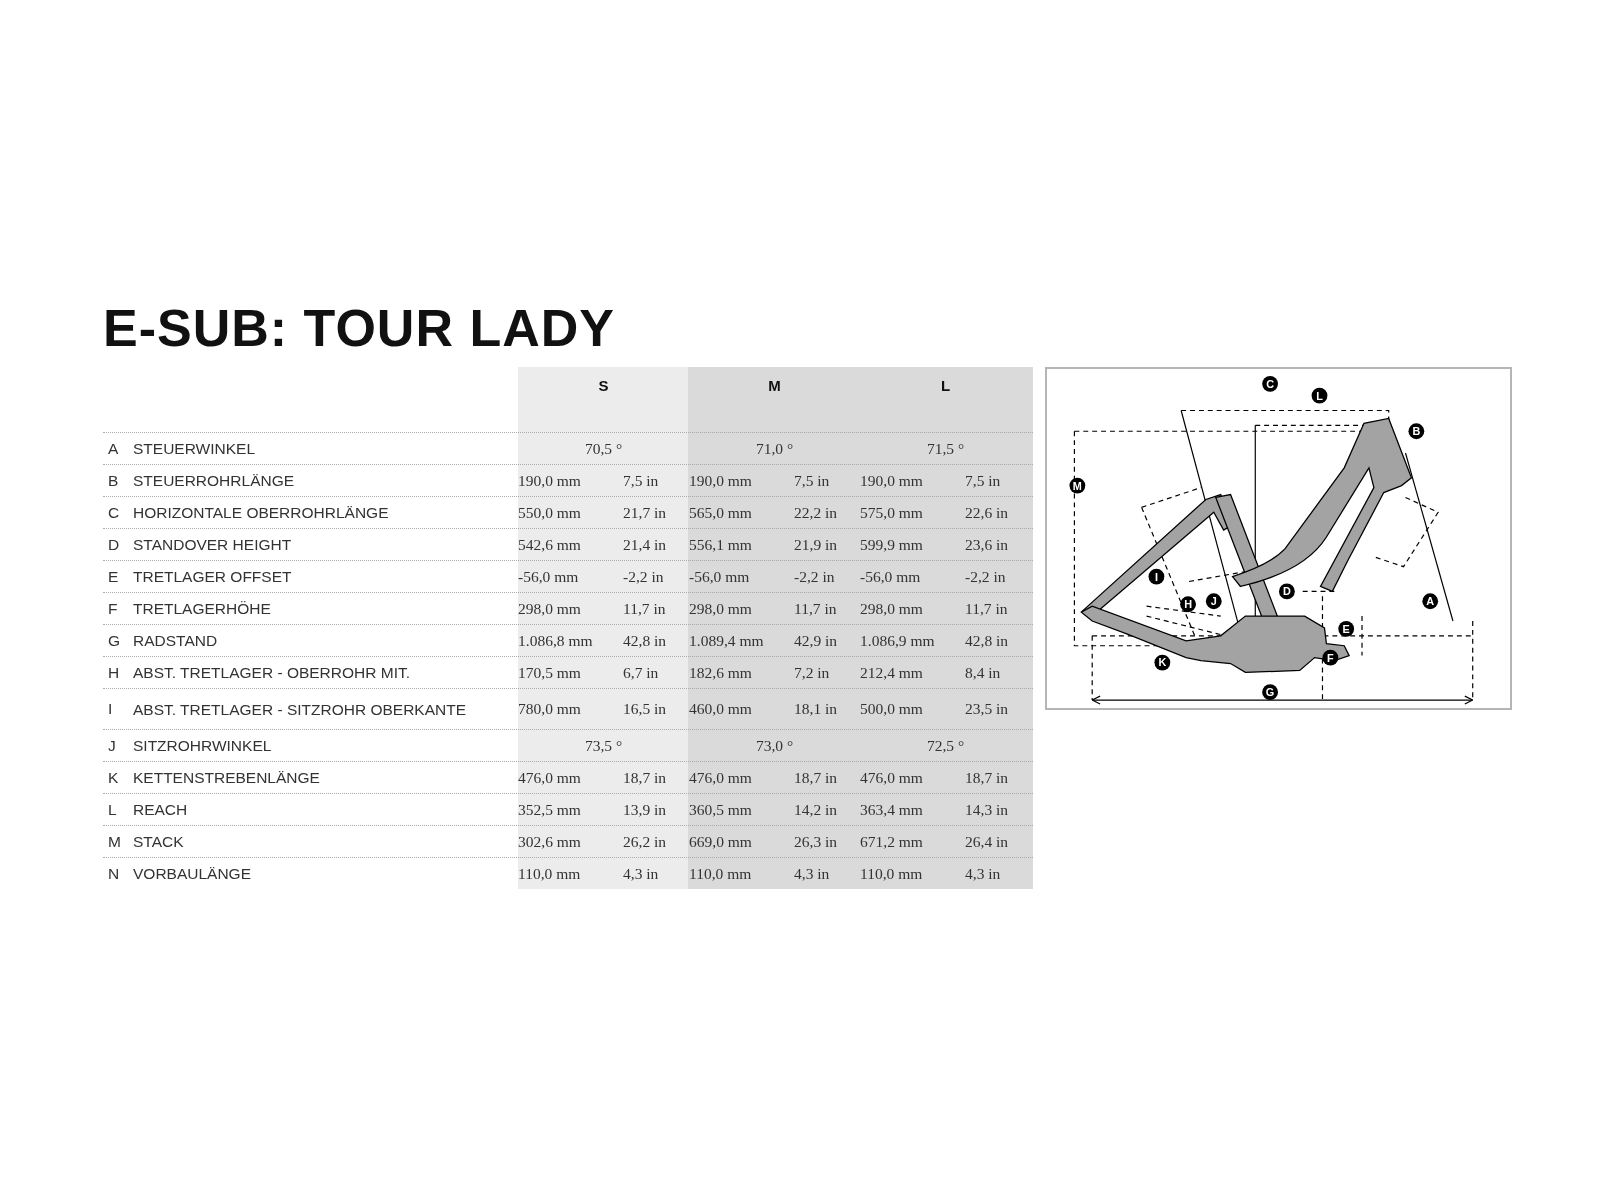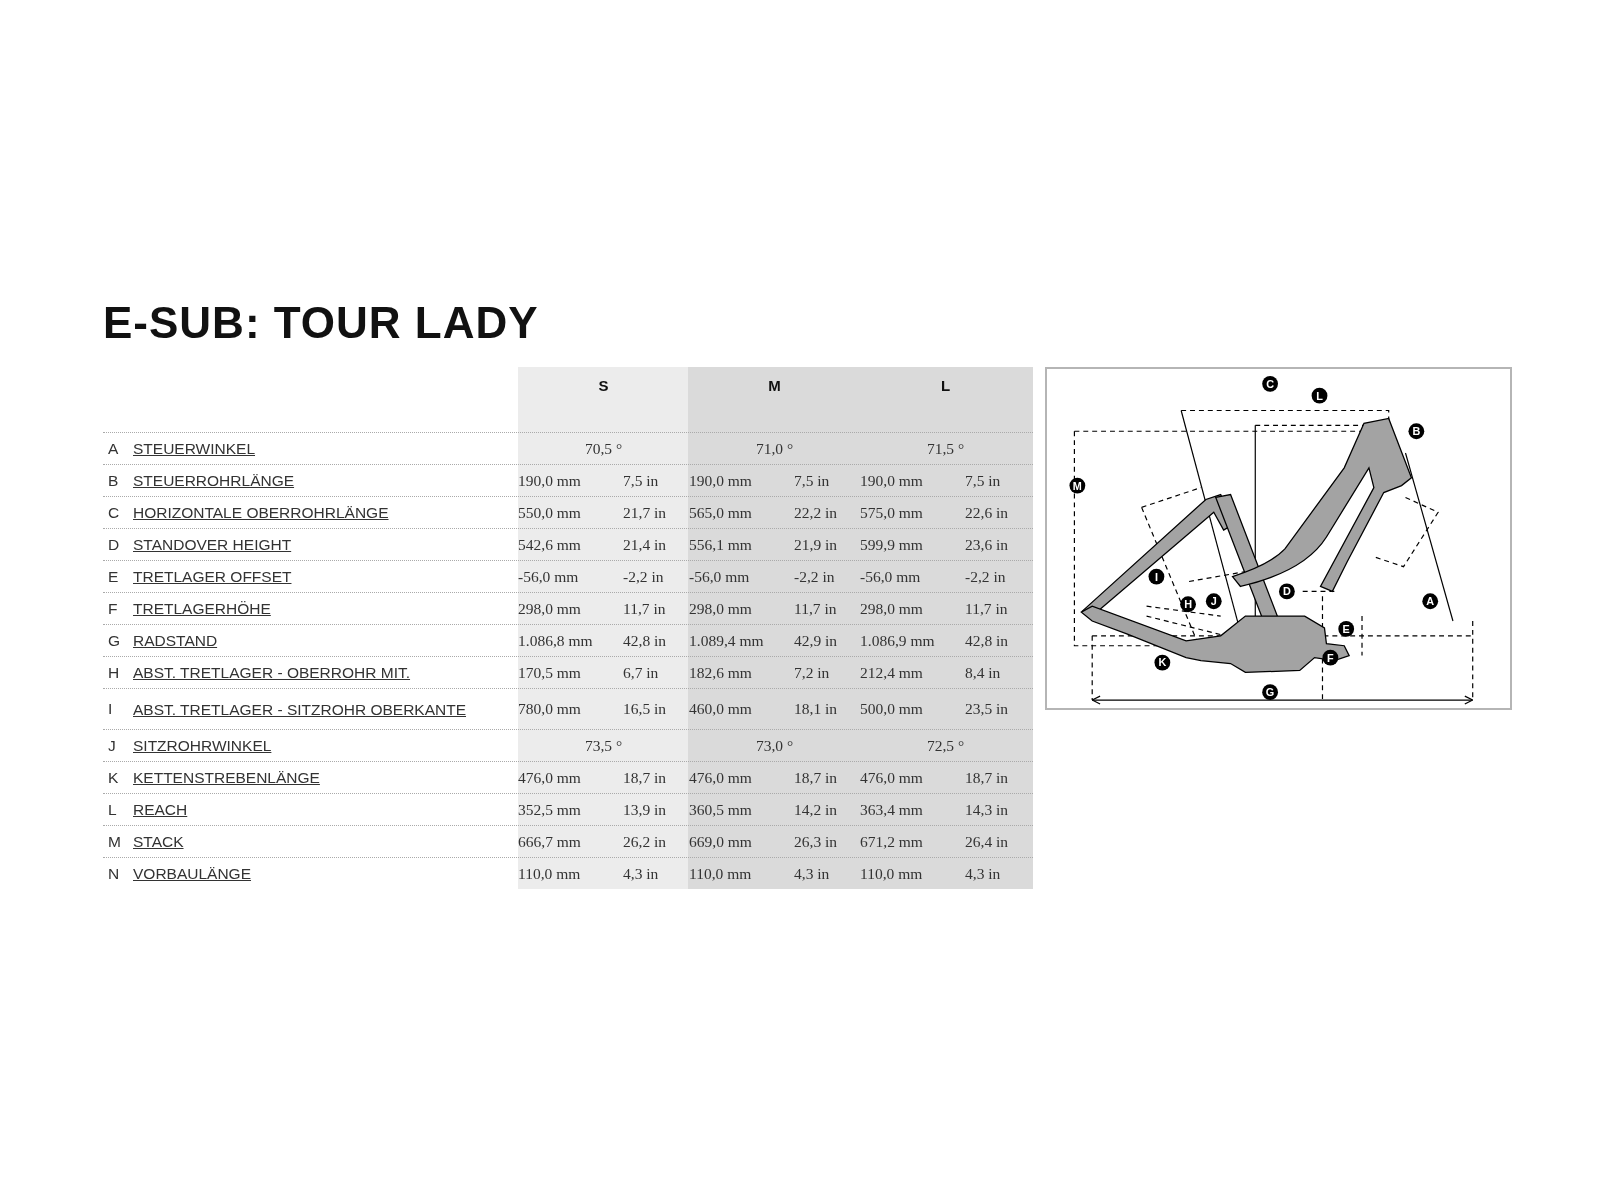--- a/index.html
+++ b/index.html
@@ -1,31 +1,31 @@
 <!DOCTYPE html>
 <html><head>
 <meta charset="utf-8">
 <style>
   html, body { margin: 0; padding: 0; background: #ffffff; }
   body { width: 1600px; height: 1200px; position: relative; overflow: hidden;
          font-family: "Liberation Sans", "DejaVu Sans", sans-serif; color: #222; }
-  .title { position: absolute; left: 103px; top: 298px; font-size: 44px; font-weight: 700;
+  .title { position: absolute; left: 103px; top: 298px; font-size: 52px; font-weight: 700;
            letter-spacing: 1px; color: #111; margin: 0; }
   .table-wrap { position: absolute; left: 103px; top: 367px; width: 930px; }
   .col-bg { position: absolute; top: 0; bottom: 0; }
   .col-s { left: 415px; width: 170px; background: #ececec; }
   .col-ml { left: 585px; width: 345px; background: #dadada; }
   .grid { position: relative; }
   .hdr { position: relative; height: 65px; display: flex; }
   .hdr .lab { width: 415px; }
   .hdr .size { width: 171px; text-align: center; font-weight: 700; font-size: 15px; padding-top: 10px; color: #111; }
   .row { position: relative; display: flex; align-items: center; border-top: 1px dotted #aaa; height: 31px; font-size: 15.5px; color: #333; }
   .row.tall { height: 40px; }
   .row .letter { width: 30px; padding-left: 5px; box-sizing: border-box; }
-  .row .name { width: 385px; line-height: 17px; text-decoration: underline; }
+  .row .name { width: 385px; line-height: 17px; }
   .cell { width: 171px; display: flex; font-family: Liberation Serif, serif; }
   .cell .mm { width: 105px; }
   .cell .in { width: 66px; text-align: left; }
   .cell .deg { width: 171px; text-align: center; }
   .diagram { position: absolute; left: 1045px; top: 367px; width: 467px; height: 343px;
              border: 2px solid #b5b5b5; background: #fff; box-sizing: border-box; }
   .diagram svg { width: 100%; height: 100%; display: block; }
   .badge-text { font-family: "Liberation Sans", sans-serif; font-size: 11px; font-weight: 700; fill: #fff; }
 </style>
 </head>
@@ -227,21 +227,21 @@
           </span>
           <span class="cell">
             <span class="mm">363,4 mm</span>
             <span class="in">14,3 in</span>
           </span>
         </div>
         <div class="row">
           <span class="letter">M</span>
           <span class="name">STACK</span>
           <span class="cell">
-            <span class="mm">666,7 mm</span>
+            <span class="mm">302,6 mm</span>
             <span class="in">26,2 in</span>
           </span>
           <span class="cell">
             <span class="mm">669,0 mm</span>
             <span class="in">26,3 in</span>
           </span>
           <span class="cell">
             <span class="mm">671,2 mm</span>
             <span class="in">26,4 in</span>
           </span>

